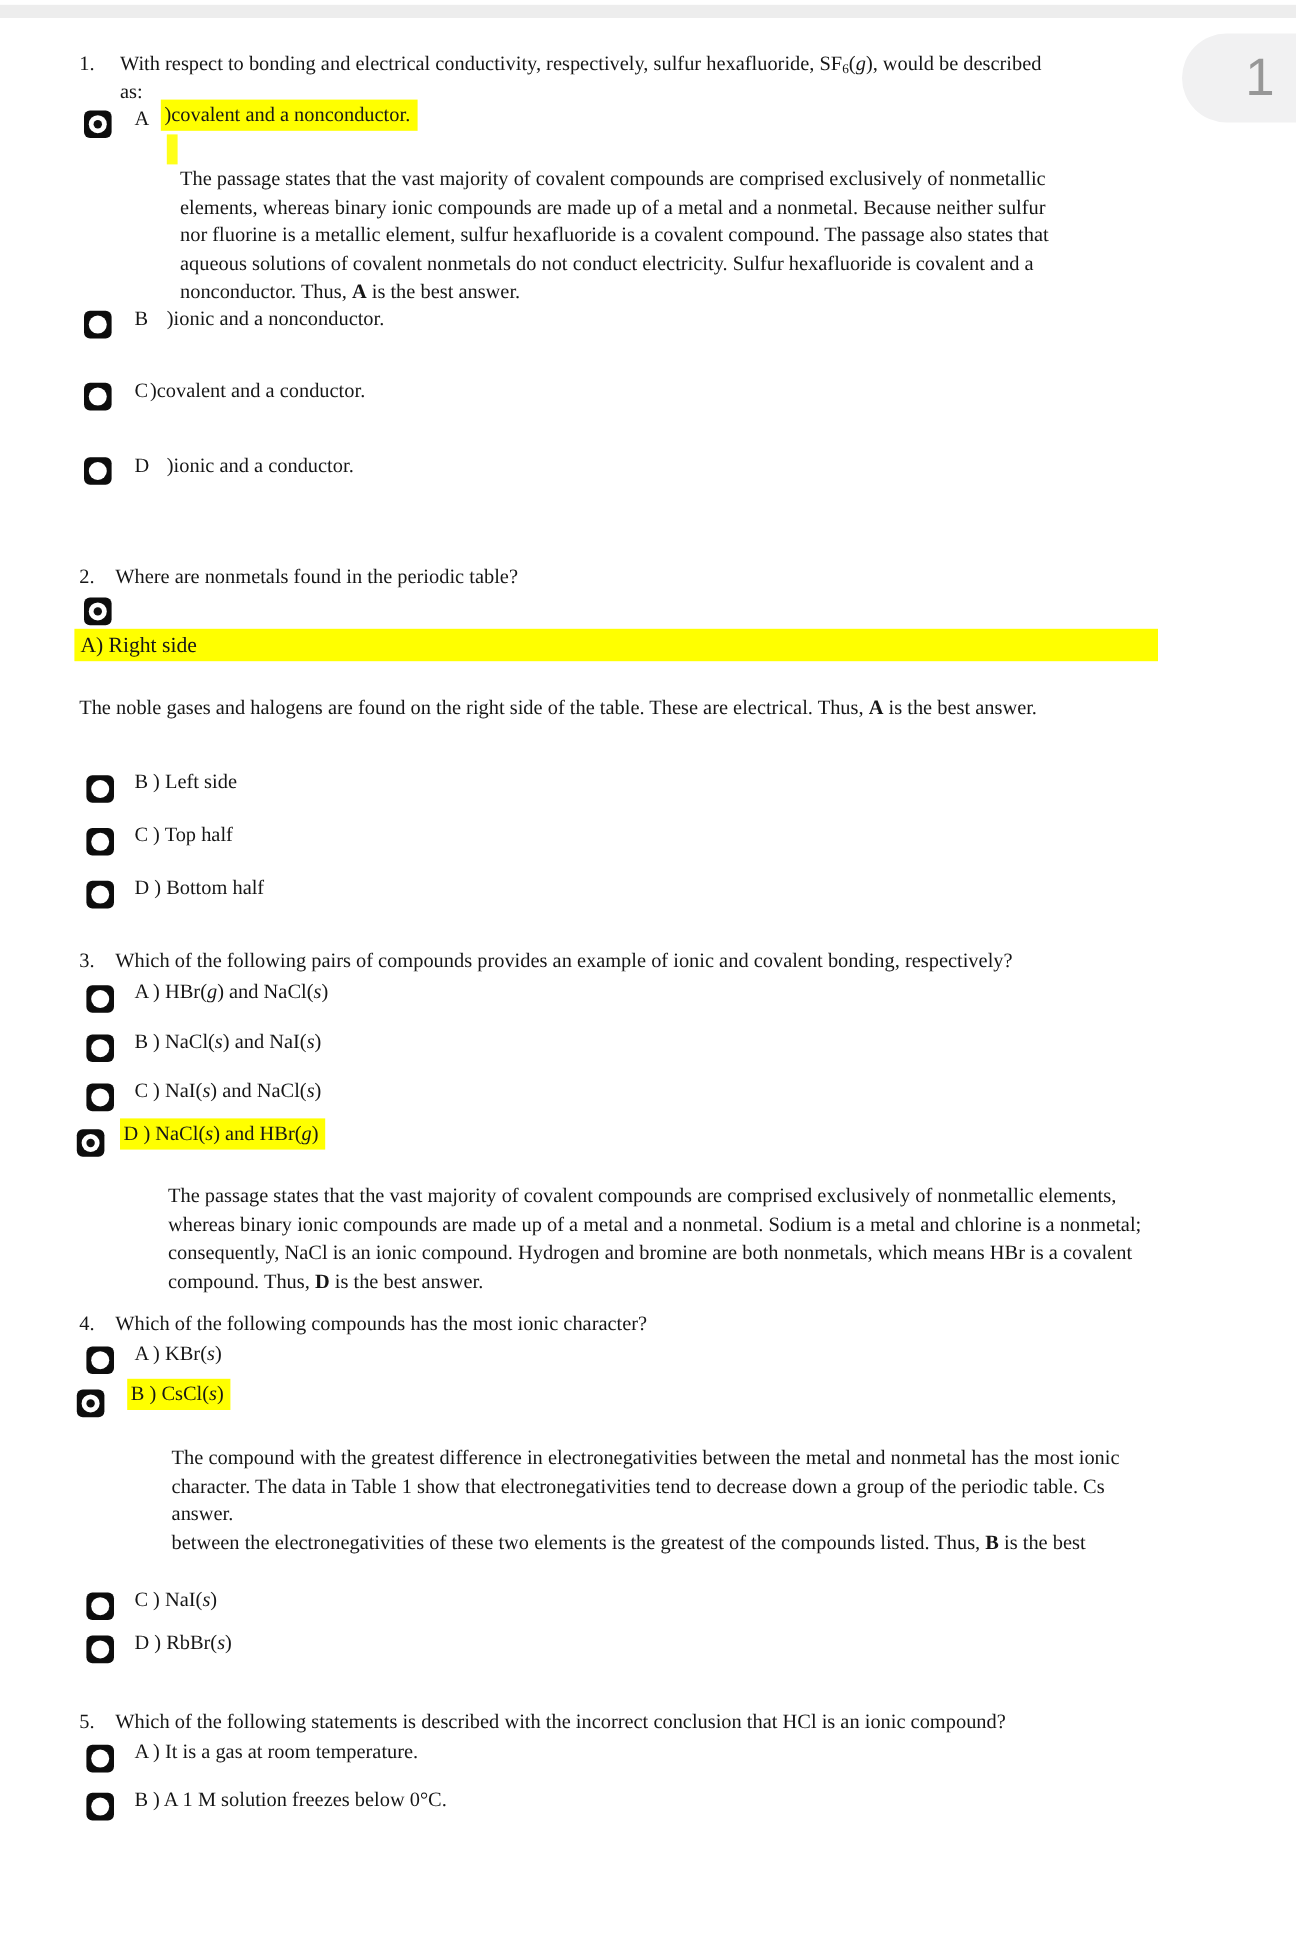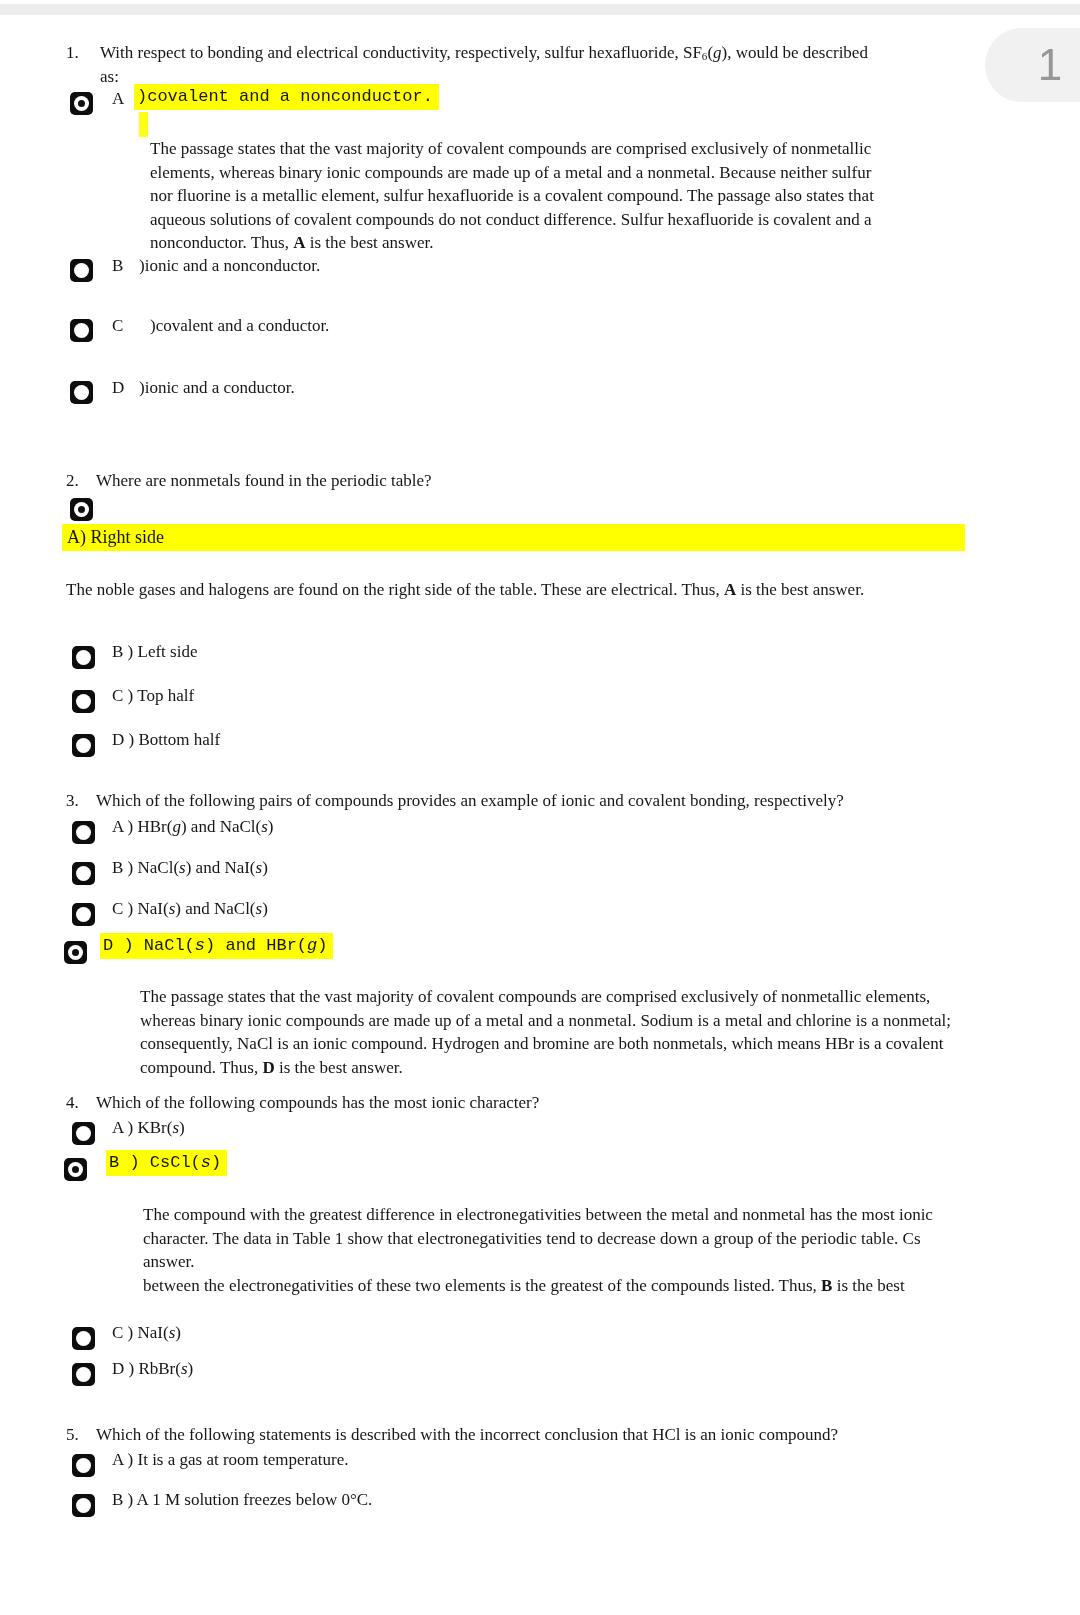--- a/index.html
+++ b/index.html
@@ -7,21 +7,21 @@
     width:1080px;height:1615px;position:relative;overflow:hidden;
     background:#ffffff;color:#161616;
     font-family:"Liberation Serif", serif;
   }
   .abs{position:absolute;}
   .t{font-size:17px;white-space:nowrap;line-height:22px;}
   .el{line-height:23.5px;}
   .i{font-style:italic;}
   .b{font-weight:bold;}
   .sub{font-size:0.65em;vertical-align:-0.22em;}
-  .hl{background:#ffff00;padding:3px 6px 4px 3px;font-family:Liberation Mono, monospace;}
+  .hl{background:#ffff00;padding:3px 6px 4px 3px;}
   .topbar{left:0;top:4px;width:1080px;height:11px;background:#ededed;}
   .pagetab{left:985px;top:28px;width:130px;height:74px;background:#f1f1f2;
            border-radius:37px 0 0 37px;display:flex;align-items:center;justify-content:center;}
   .pagetab .num{font-family:"Liberation Sans", sans-serif;font-size:44px;color:#979797;}
   .radio{position:absolute;width:23px;height:23px;background:#0d0d0d;border-radius:5px;}
   .radio::before{content:"";position:absolute;left:4px;top:4px;width:15px;height:15px;
                  background:#ffffff;border-radius:50%;}
   .radio.sel::after{content:"";position:absolute;left:8px;top:8px;width:7px;height:7px;
                  background:#111111;border-radius:50%;}
   .strip{width:9px;height:25px;background:#ffff00;opacity:.9;}
@@ -42,31 +42,31 @@
 
 <div class="radio sel abs" style="left:70px;top:92px"></div>
 <div class="t abs" style="left:112px;top:88px">A</div>
 <div class="t abs" style="left:134px;top:85px"><span class="hl">)covalent and a nonconductor.</span></div>
 <div class="abs strip" style="left:139px;top:112px"></div>
 
 <div class="abs" style="left:150px;top:137px">
   <div class="t el"><span>The passage states that the vast majority of covalent compounds are comprised exclusively of nonmetallic</span></div>
   <div class="t el"><span>elements, whereas binary ionic compounds are made up of a metal and a nonmetal. Because neither sulfur</span></div>
   <div class="t el"><span>nor fluorine is a metallic element, sulfur hexafluoride is a covalent compound. The passage also states that</span></div>
-  <div class="t el"><span>aqueous solutions of covalent compounds do not conduct difference. Sulfur hexafluoride is covalent and a</span></div>
+  <div class="t el"><span>aqueous solutions of covalent nonmetals do not conduct electricity. Sulfur hexafluoride is covalent and a</span></div>
   <div class="t el"><span>nonconductor. Thus, </span><span class="b">A</span><span> is the best answer.</span></div>
 </div>
 
 <div class="radio abs" style="left:70px;top:259px"></div>
 <div class="t abs" style="left:112px;top:255px">B</div>
 <div class="t abs" style="left:139px;top:255px">)ionic and a nonconductor.</div>
 
 <div class="radio abs" style="left:70px;top:319px"></div>
 <div class="t abs" style="left:112px;top:315px">C</div>
-<div class="t abs" style="left:150px;top:315px">)covalent and a conductor.</div>
+<div class="t abs" style="left:125px;top:315px">)covalent and a conductor.</div>
 
 <div class="radio abs" style="left:70px;top:381px"></div>
 <div class="t abs" style="left:112px;top:377px">D</div>
 <div class="t abs" style="left:139px;top:377px">)ionic and a conductor.</div>
 
 <div class="t abs" style="left:66px;top:470px">2.</div>
 <div class="t abs" style="left:96px;top:470px">Where are nonmetals found in the periodic table?</div>
 
 <div class="radio sel abs" style="left:70px;top:498px"></div>
 <div class="abs bar" style="left:62px;top:524px;width:903px;height:27px">

